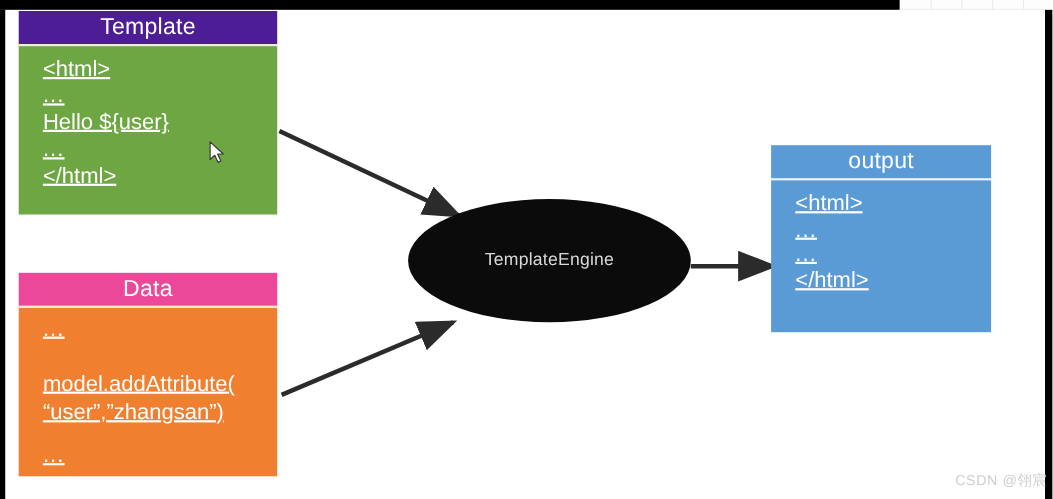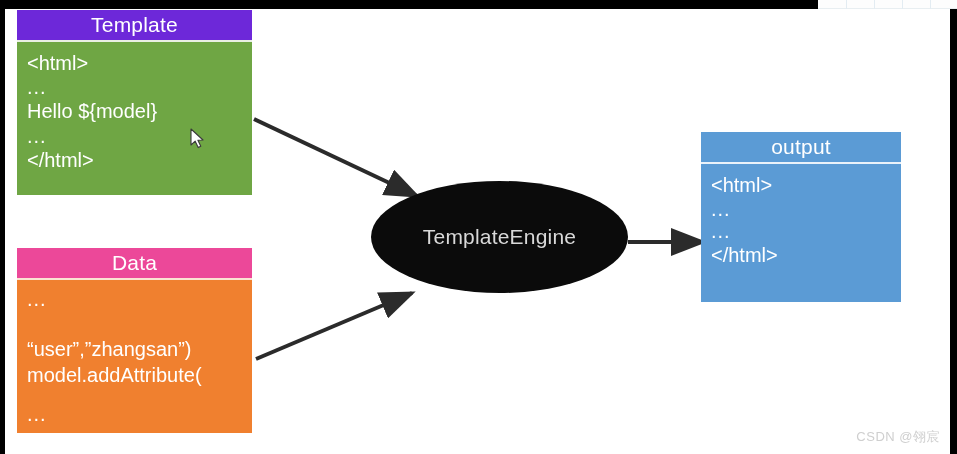--- a/index.html
+++ b/index.html
@@ -78,41 +78,42 @@
     text-align: center;
     color: #ffffff;
     font-size: 21px;
     line-height: 30px;
     height: 30px;
     letter-spacing: 0.2px;
   }
   .node-body {
     width: 100%;
     box-sizing: border-box;
-    padding: 8px 10px 10px 10px;
+    padding: 8px 10px 10px 22px;
     color: #ffffff;
     font-size: 20px;
+    text-decoration: underline;
   }
   .code-line {
     line-height: 1.32;
     white-space: pre;
   }
   .code-line.dots {
     font-size: 20px;
     letter-spacing: 1px;
     line-height: 1.1;
   }
 
   
   #node-template {
     left: 17px;
     top: 10px;
     width: 235px;
   }
-  #node-template .node-header { background: #6d28d9; }
+  #node-template .node-header { background: #4c1d95; }
   #node-template .node-body {
     background: #6FA644;
     border-top: 2px solid #e9efe3;
     height: 155px;
   }
 
   
   #node-data {
     left: 17px;
     top: 248px;
@@ -146,21 +147,21 @@
     width: 257px;
     height: 112px;
     background: #0b0b0b;
     border-radius: 50%;
     display: flex;
     align-items: center;
     justify-content: center;
   }
   #engine-ellipse .engine-label {
     color: #d9d9d9;
-    font-size: 21px;
+    font-size: 16px;
     letter-spacing: 0.2px;
   }
 
   
   #connectors {
     position: absolute;
     left: 0;
     top: 0;
     width: 957px;
     height: 454px;
@@ -172,21 +173,21 @@
     position: absolute;
     left: 190px;
     top: 128px;
     width: 16px;
     height: 22px;
   }
 
   
   #watermark {
     position: absolute;
-    right: 17px;
+    right: 5px;
     bottom: 8px;
     color: #cfcfcf;
     font-size: 13px;
     letter-spacing: 0.5px;
     white-space: nowrap;
   }
 </style>
 </head>
 <body>
 
@@ -213,33 +214,33 @@
     <line x1="254" y1="119" x2="417" y2="196" stroke="#2b2b2b" stroke-width="4" marker-end="url(#arrowhead)"></line>
     <line x1="256" y1="359" x2="412" y2="293" stroke="#2b2b2b" stroke-width="4" marker-end="url(#arrowhead)"></line>
     <line x1="628" y1="242" x2="703" y2="242" stroke="#2b2b2b" stroke-width="4" marker-end="url(#arrowhead)"></line>
   </svg>
 
   <div class="node" id="node-template">
     <div class="node-header">Template</div>
     <div class="node-body">
       <div class="code-line">&lt;html&gt;</div>
       <div class="code-line dots">...</div>
-      <div class="code-line">Hello ${model}</div>
+      <div class="code-line">Hello ${user}</div>
       <div class="code-line dots">...</div>
       <div class="code-line">&lt;/html&gt;</div>
     </div>
   </div>
 
   <div class="node" id="node-data">
     <div class="node-header">Data</div>
     <div class="node-body">
       <div class="code-line dots">...</div>
       <div style="height:26px"></div>
+      <div class="code-line">model.addAttribute(</div>
       <div class="code-line">“user”,”zhangsan”)</div>
-      <div class="code-line">model.addAttribute(</div>
       <div style="height:14px"></div>
       <div class="code-line dots">...</div>
     </div>
   </div>
 
   <div id="engine-ellipse">
     <span class="engine-label">TemplateEngine</span>
   </div>
 
   <div class="node" id="node-output">

